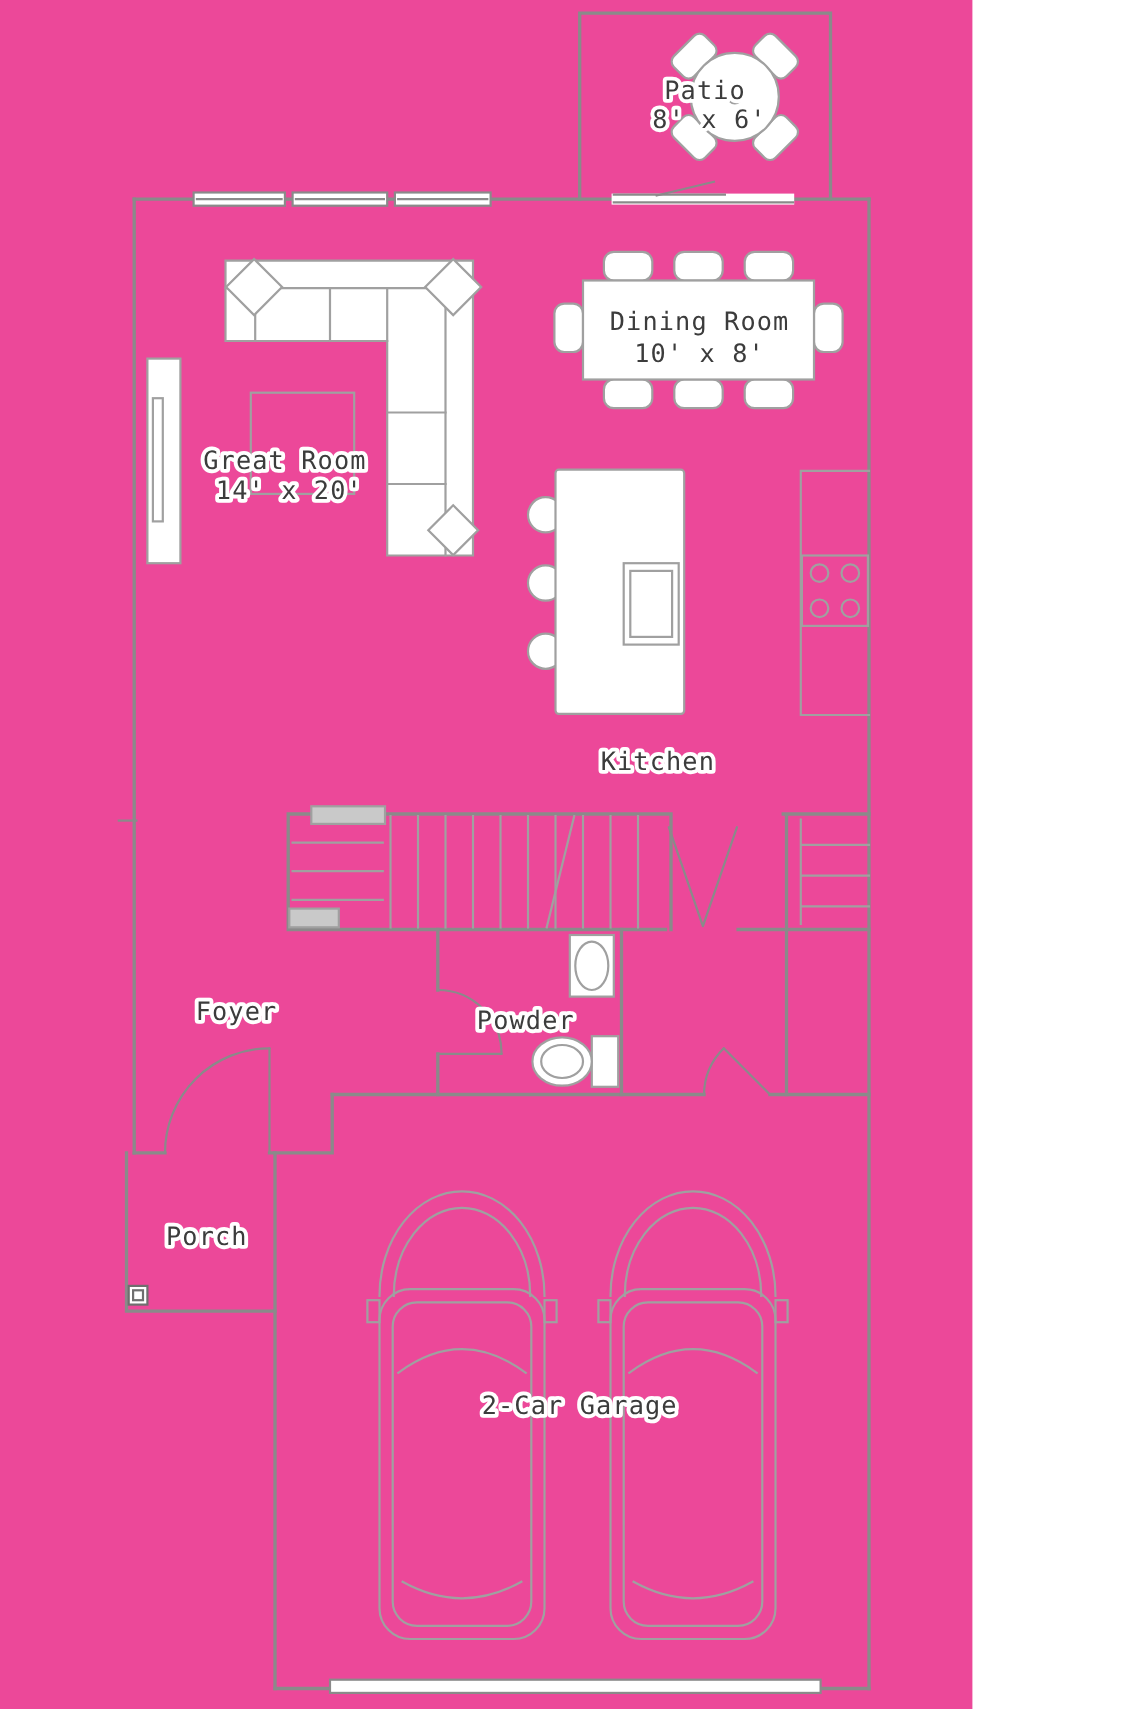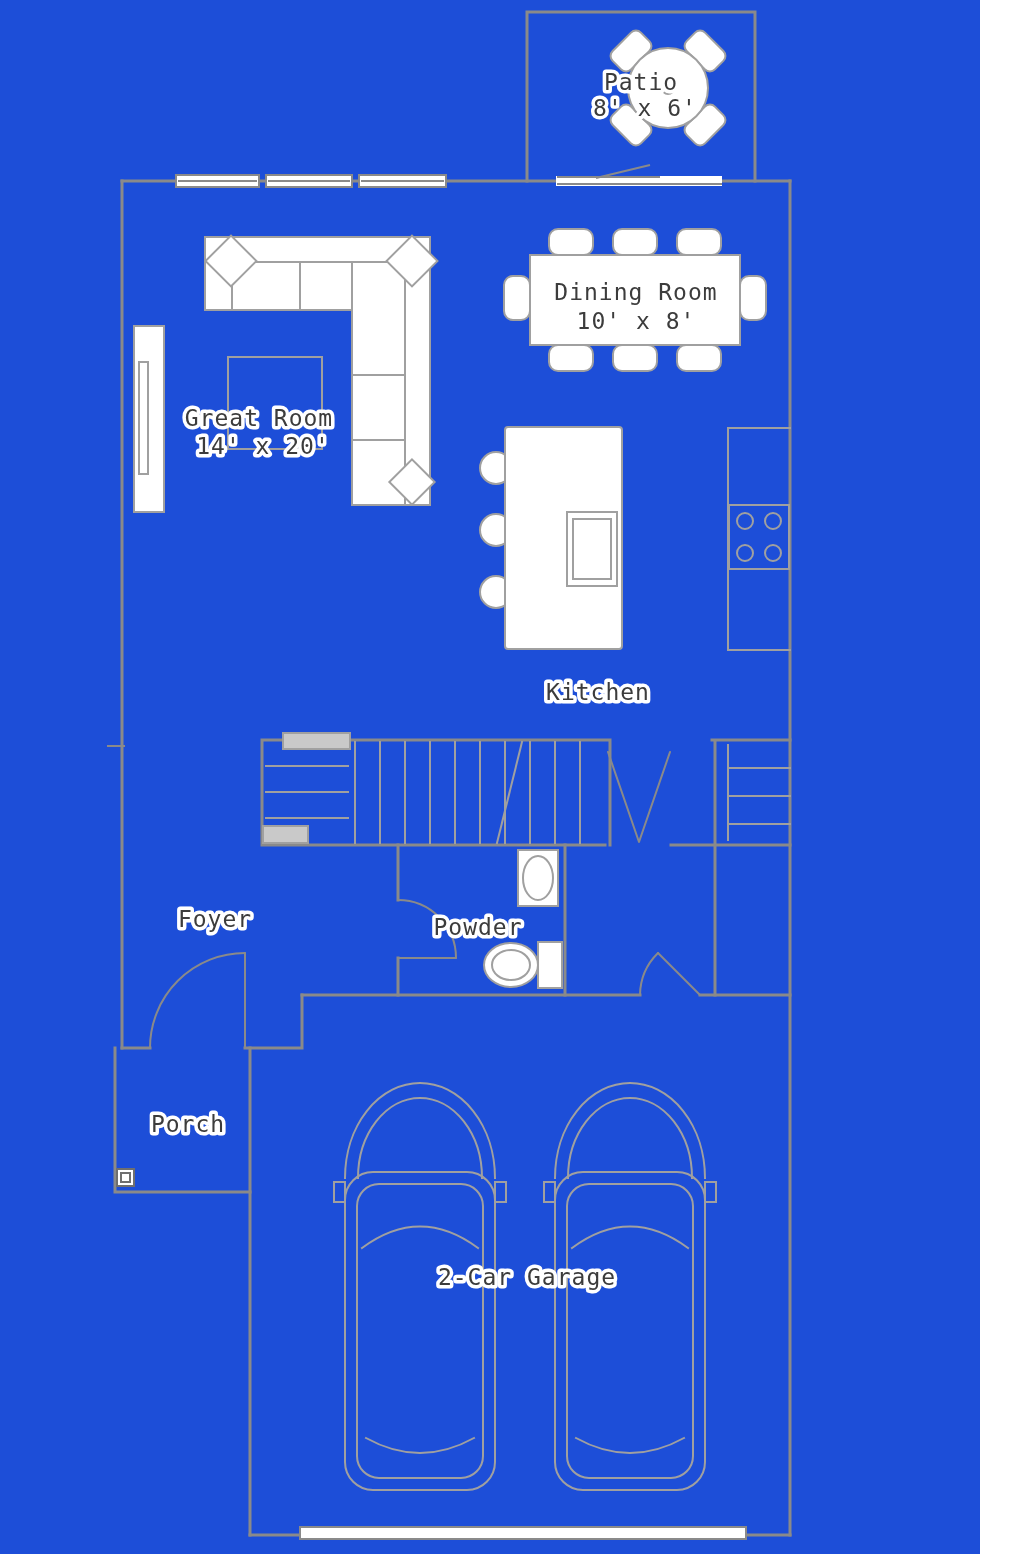--- a/index.html
+++ b/index.html
@@ -1,16 +1,16 @@
 <!DOCTYPE html>
 <html><head>
 <meta charset="utf-8">
 <style>
   html,body{margin:0;padding:0;background:#ffffff;}
-  #stage{position:relative;width:980px;height:1554px;background:#1d4ed8;overflow:hidden;}
+  #stage{position:relative;width:884px;height:1554px;background:#ec4899;overflow:hidden;}
   svg{display:block;}
   .lbl{
     font-family:"DejaVu Sans Mono","Liberation Mono",monospace;
     font-size:23px;
     letter-spacing:1px;
     paint-order:stroke;
     stroke:#ffffff;
     stroke-width:7px;
     stroke-linejoin:round;
   }

